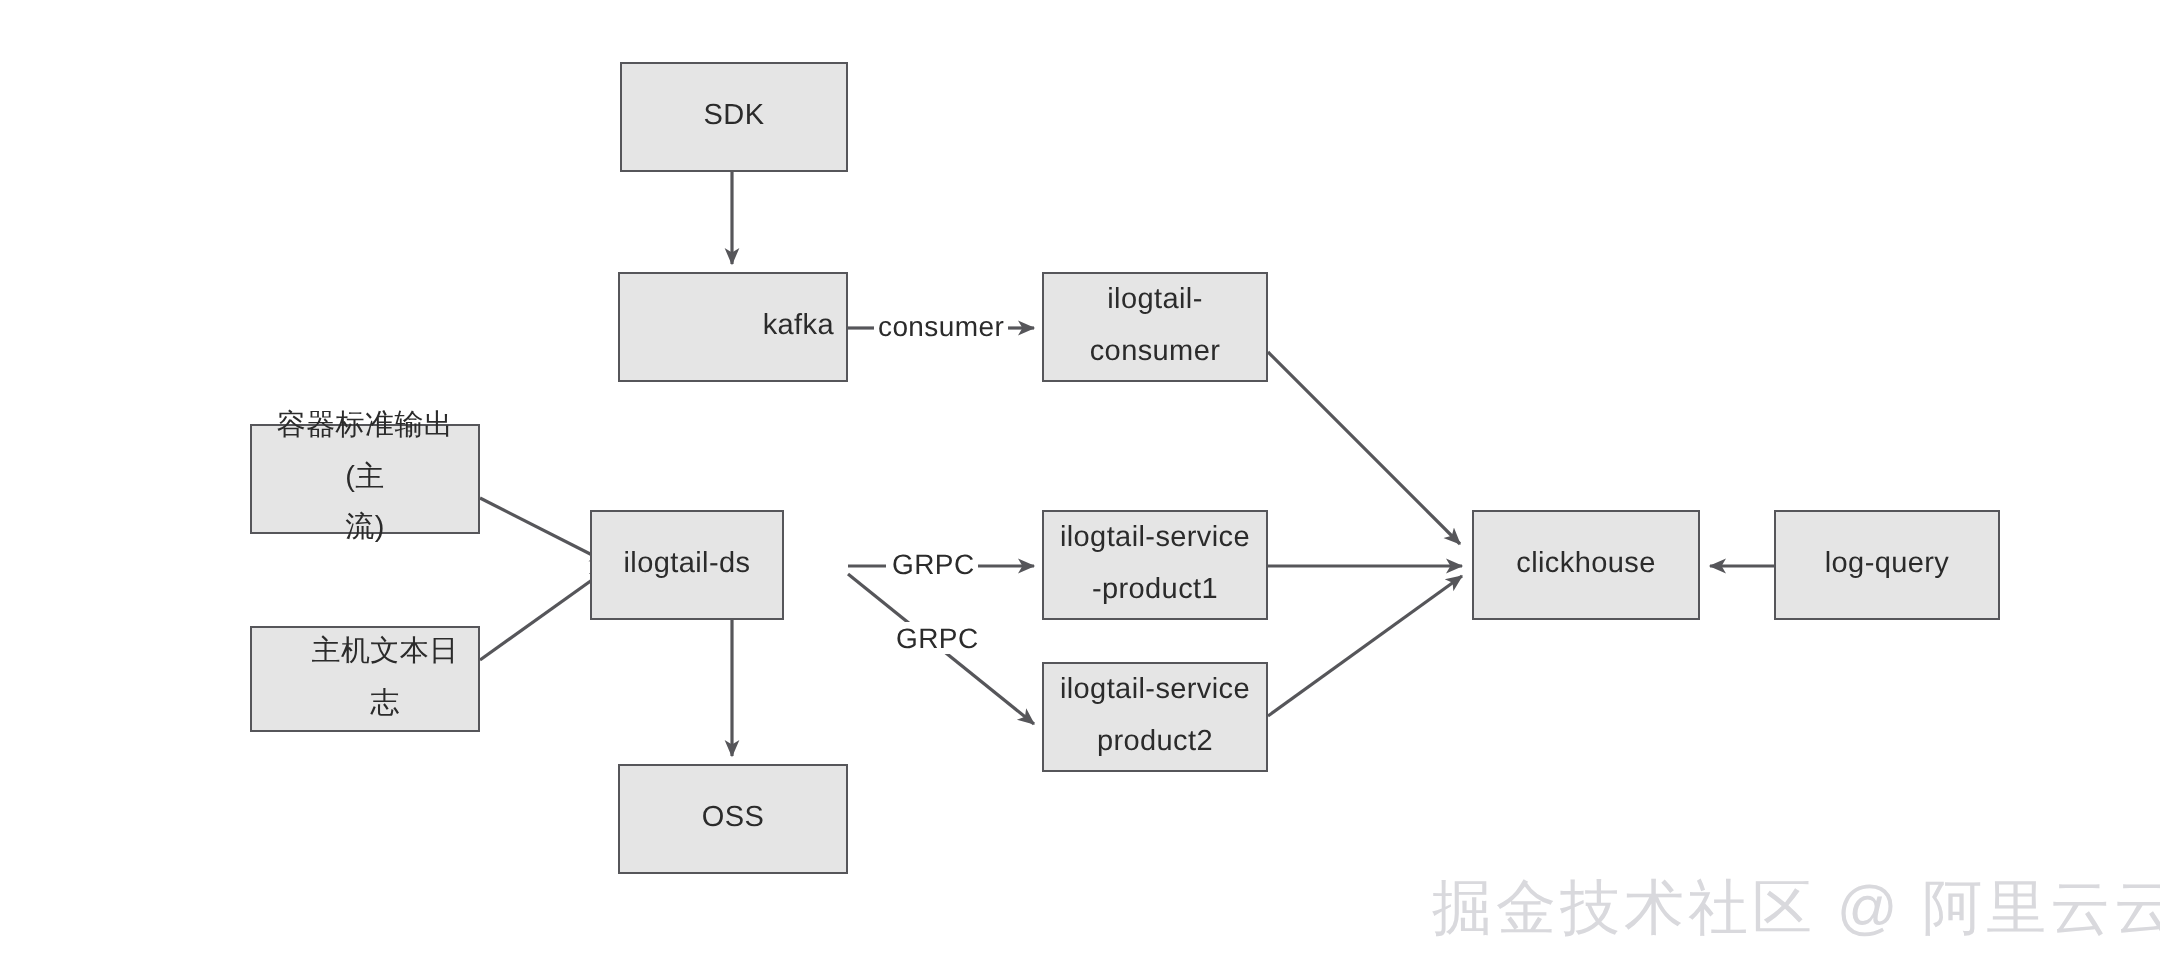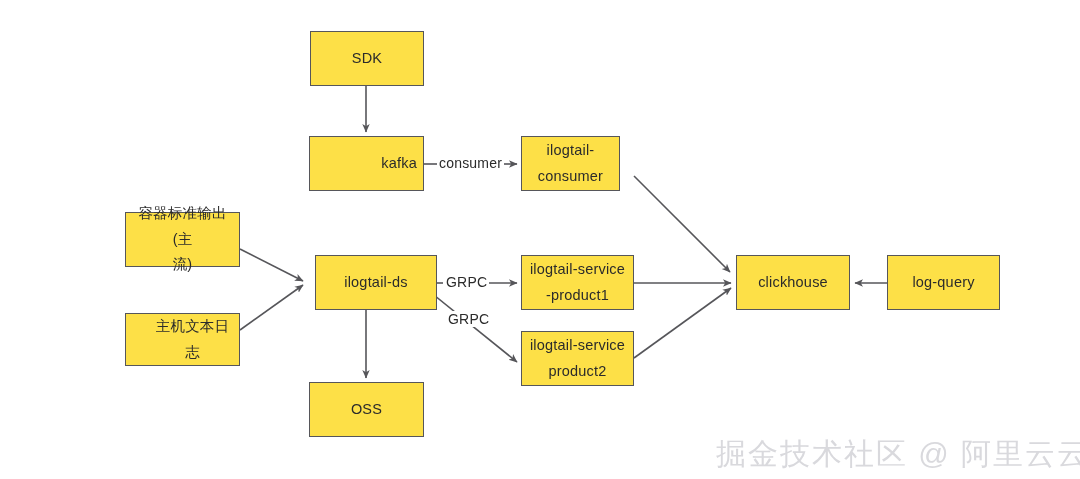--- a/index.html
+++ b/index.html
@@ -18,21 +18,21 @@
     position: absolute;
     left: 0;
     top: 0;
     width: 1080px;
     height: 479px;
   }
   .node {
     position: absolute;
     box-sizing: border-box;
     border: 1.6px solid #56565a;
-    background: #fde047;
+    background: #e5e5e5;
     color: #2b2b2b;
     display: flex;
     align-items: center;
     justify-content: center;
     text-align: center;
     font-size: 14.5px;
     line-height: 1.75;
     letter-spacing: 0.2px;
     z-index: 2;
   }
@@ -98,35 +98,35 @@
 </svg>
 
 <div class="node" style="left:310px; top:31px; width:114px; height:55px;">
   <span class="label">SDK</span>
 </div>
 
 <div class="node" style="left:309px; top:136px; width:115px; height:55px;justify-content:flex-end;">
   <span class="label">kafka</span>
 </div>
 
-<div class="node" style="left:521px; top:136px; width:99px; height:55px;align-items:center;">
+<div class="node" style="left:521px; top:136px; width:113px; height:55px;align-items:center;">
   <span class="label">ilogtail-
 consumer</span>
 </div>
 
 <div class="node" style="left:125px; top:212px; width:115px; height:55px;">
   <span class="label">容器标准输出(主
 流)</span>
 </div>
 
 <div class="node" style="left:125px; top:313px; width:115px; height:53px;padding-left:20px;">
   <span class="label">主机文本日志</span>
 </div>
 
-<div class="node" style="left:315px; top:255px; width:122px; height:55px;">
+<div class="node" style="left:295px; top:255px; width:97px; height:55px;">
   <span class="label">ilogtail-ds</span>
 </div>
 
 <div class="node" style="left:309px; top:382px; width:115px; height:55px;">
   <span class="label">OSS</span>
 </div>
 
 <div class="node" style="left:521px; top:255px; width:113px; height:55px;">
   <span class="label">ilogtail-service
 -product1</span>

